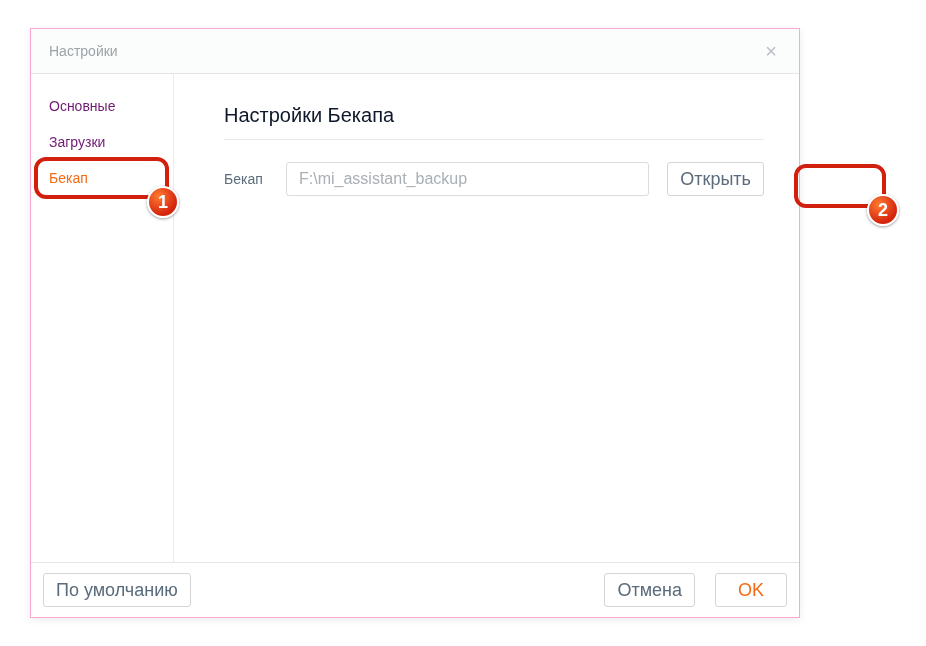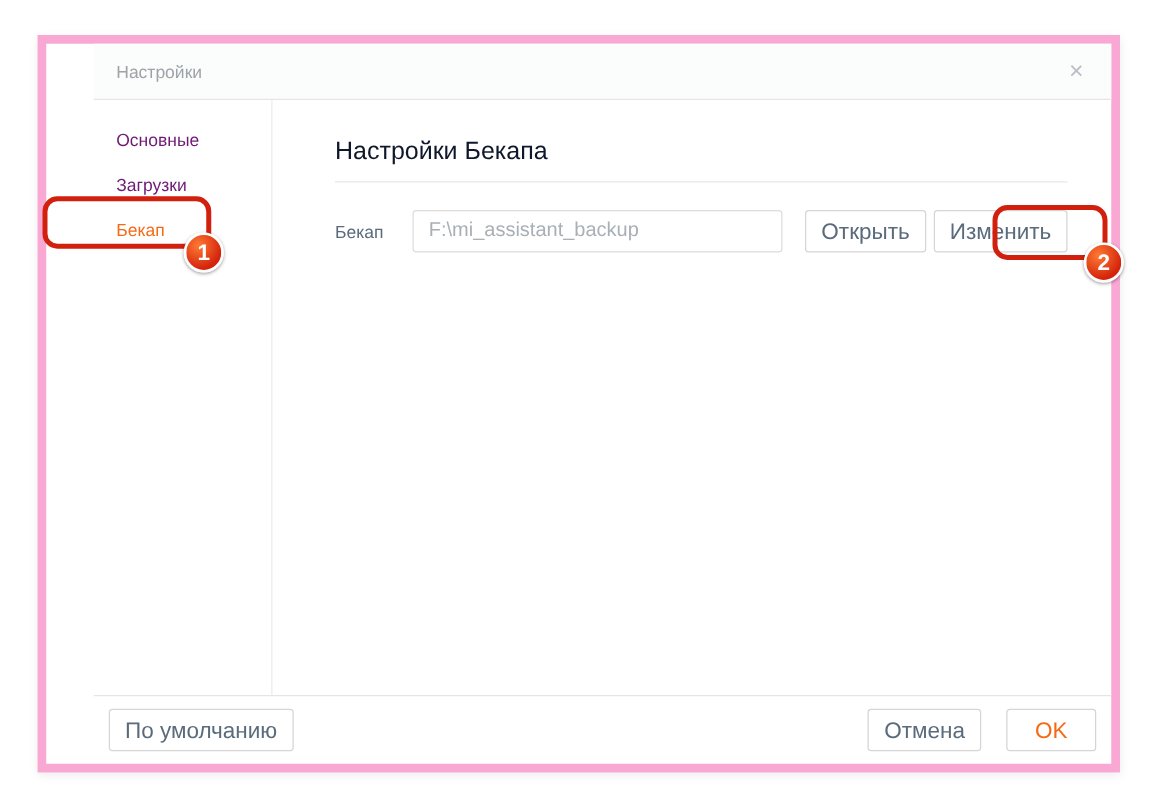--- a/index.html
+++ b/index.html
@@ -11,28 +11,27 @@
     body {
       background: #ffffff;
       width: 926px;
       height: 646px;
       position: relative;
     }
     .window {
       position: absolute;
       top: 28px;
       left: 30px;
-      width: 866px;
+      width: 770px;
       height: 590px;
-      border: 7px solid #f9a8d4;
+      border: 1px solid #f9a8d4;
       background: #ffffff;
       box-shadow: 0 2px 8px rgba(0,0,0,0.08);
       display: flex;
       flex-direction: column;
-      padding-left: 38px;
     }
     .titlebar {
       height: 45px;
       display: flex;
       align-items: center;
       padding: 0 18px;
       border-bottom: 1px solid #e5e5e5;
       background: #fbfcfc;
     }
     .titlebar-title {
@@ -213,21 +212,20 @@
     </div>
 
     <div class="content">
       <h2 class="content-heading">Настройки Бекапа</h2>
       <hr class="divider">
       <div class="form-row">
         <div class="form-label">Бекап</div>
         <input class="path-input" type="text" readonly="" value="F:\mi_assistant_backup" style="">
         <div class="row-buttons">
           <button class="btn">Открыть</button>
-          <button class="btn">Изменить</button>
         </div>
       </div>
     </div>
   </div>
 
   <div class="footer">
     <button class="btn btn-default">По умолчанию</button>
     <div class="spacer"></div>
     <button class="btn btn-cancel">Отмена</button>
     <button class="btn btn-ok">OK</button>

